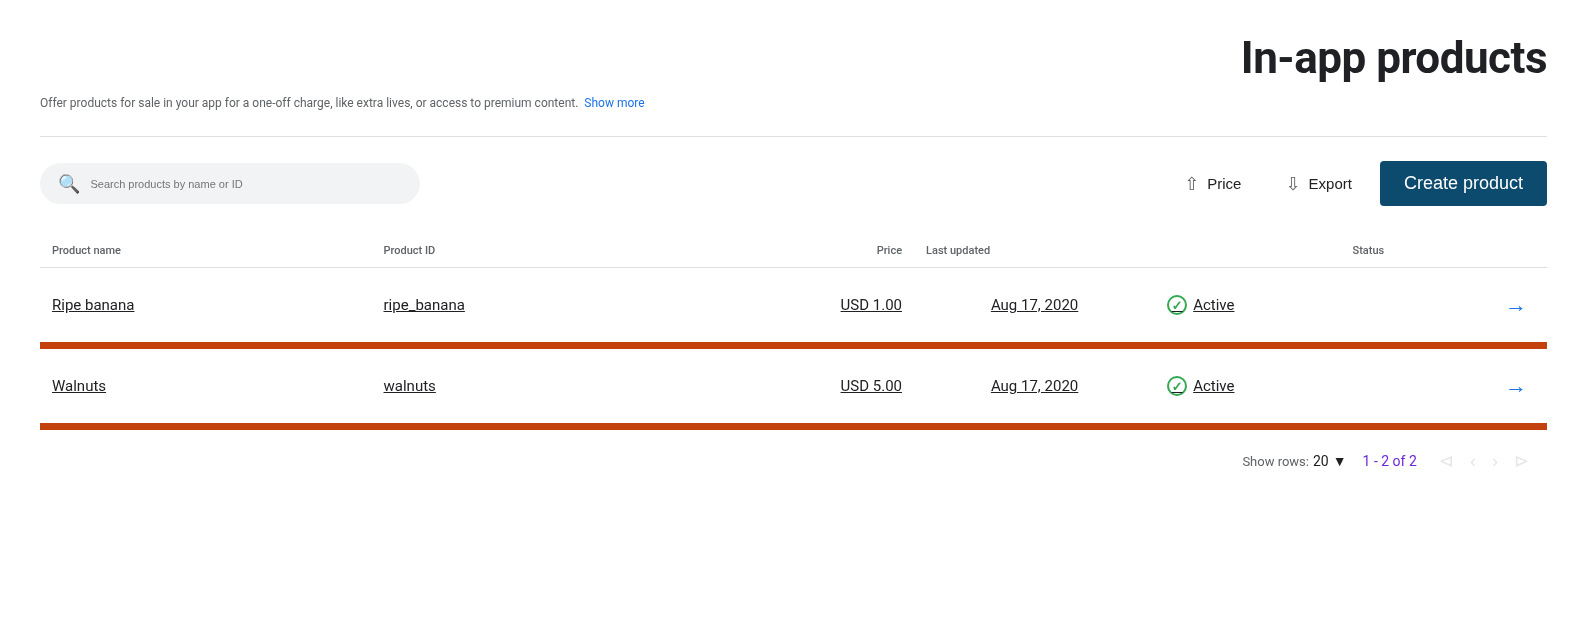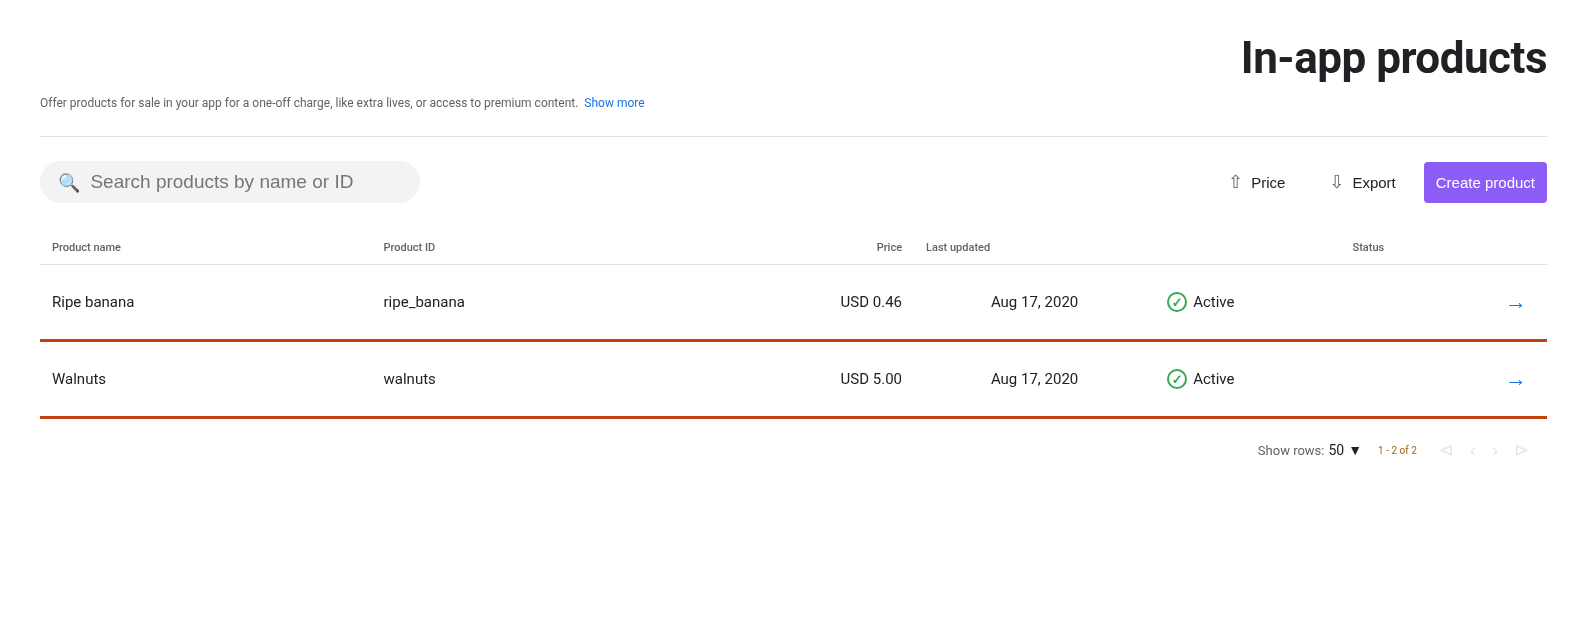--- a/index.html
+++ b/index.html
@@ -53,21 +53,21 @@
       gap: 10px;
     }
     .search-icon {
       color: #5f6368;
       font-size: 18px;
     }
     .search-input {
       background: transparent;
       border: none;
       outline: none;
-      font-size: 19px;
+      font-size: 11px;
       color: #5f6368;
       width: 100%;
     }
     .spacer { flex: 1; }
     .toolbar-btn {
       display: flex;
       align-items: center;
       gap: 8px;
       background: transparent;
       border: none;
@@ -75,47 +75,48 @@
       font-size: 15px;
       color: #202124;
       padding: 10px 16px;
       border-radius: 4px;
     }
     .toolbar-btn .btn-icon {
       font-size: 18px;
       color: #5f6368;
     }
     .create-btn {
-      background: #8b5cf6;
+      background: #0c4a6e;
       color: #fff;
       border: none;
       border-radius: 4px;
-      padding: 12px 12px;
-      font-size: 15px;
+      padding: 12px 24px;
+      font-size: 18px;
       font-weight: 500;
       cursor: pointer;
       white-space: nowrap;
     }
     table {
       width: 100%;
       border-collapse: collapse;
     }
     thead tr th {
       text-align: left;
       font-size: 11px;
       font-weight: 500;
       color: #5f6368;
       padding: 10px 12px;
       border-bottom: 1px solid #e0e0e0;
     }
     tbody tr td {
       padding: 20px 12px;
       font-size: 15px;
       color: #202124;
-      border-bottom: 3px solid #c2410c;
+      border-bottom: 7px solid #c2410c;
+      text-decoration: underline;
     }
     .col-name { width: 22%; }
     .col-id { width: 22%; }
     .col-price { width: 14%; text-align: right; }
     .col-updated { width: 16%; text-align: left; }
     .col-status { width: 16%; text-align: right; }
     .col-action { width: 10%; text-align: right; }
     .status-badge {
       display: flex;
       align-items: center;
@@ -161,22 +162,22 @@
       align-items: center;
       gap: 4px;
       font-size: 14px;
       color: #202124;
       cursor: pointer;
     }
     .chevron-down {
       font-size: 14px;
     }
     .pagination-info {
-      font-size: 10px;
-      color: #a16207;
+      font-size: 14px;
+      color: #6d28d9;
     }
     .pagination-btns {
       display: flex;
       align-items: center;
       gap: 4px;
     }
     .page-btn {
       background: transparent;
       border: none;
       cursor: pointer;
@@ -238,21 +239,21 @@
         <th class="col-status">
           <span>Status</span>
         </th>
         <th class="col-action"></th>
       </tr>
     </thead>
     <tbody id="table-body">
     <tr>
       <td class="col-name">Ripe banana</td>
       <td class="col-id">ripe_banana</td>
-      <td class="col-price">USD 0.46</td>
+      <td class="col-price">USD 1.00</td>
       <td class="col-updated">Aug 17, 2020</td>
       <td class="col-status">
         <div class="status-badge">
           <span class="status-icon">✓</span>
           <span>Active</span>
         </div>
       </td>
       <td class="col-action">
         <button class="arrow-btn" style="color:#1a73e8;">→</button>
       </td>
@@ -272,21 +273,21 @@
         <button class="arrow-btn" style="color:#1a73e8;">→</button>
       </td>
     </tr>
       </tbody>
   </table>
 
   <div class="table-footer">
     <div class="show-rows">
       <span>Show rows:</span>
       <div class="rows-select">
-        <span>50</span>
+        <span>20</span>
         <span class="chevron-down">▼</span>
       </div>
     </div>
     <span class="pagination-info">1 - 2 of 2</span>
     <div class="pagination-btns">
       <button class="page-btn" disabled="">⊲</button>
       <button class="page-btn" disabled="">‹</button>
       <button class="page-btn" disabled="">›</button>
       <button class="page-btn" disabled="">⊳</button>
     </div>

